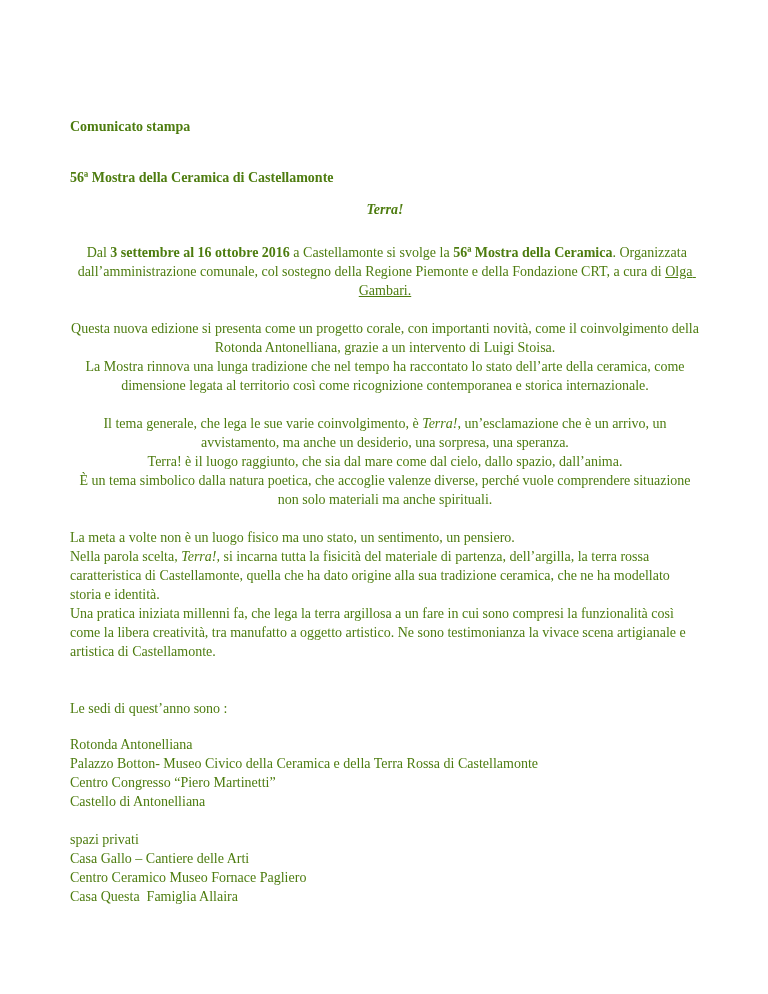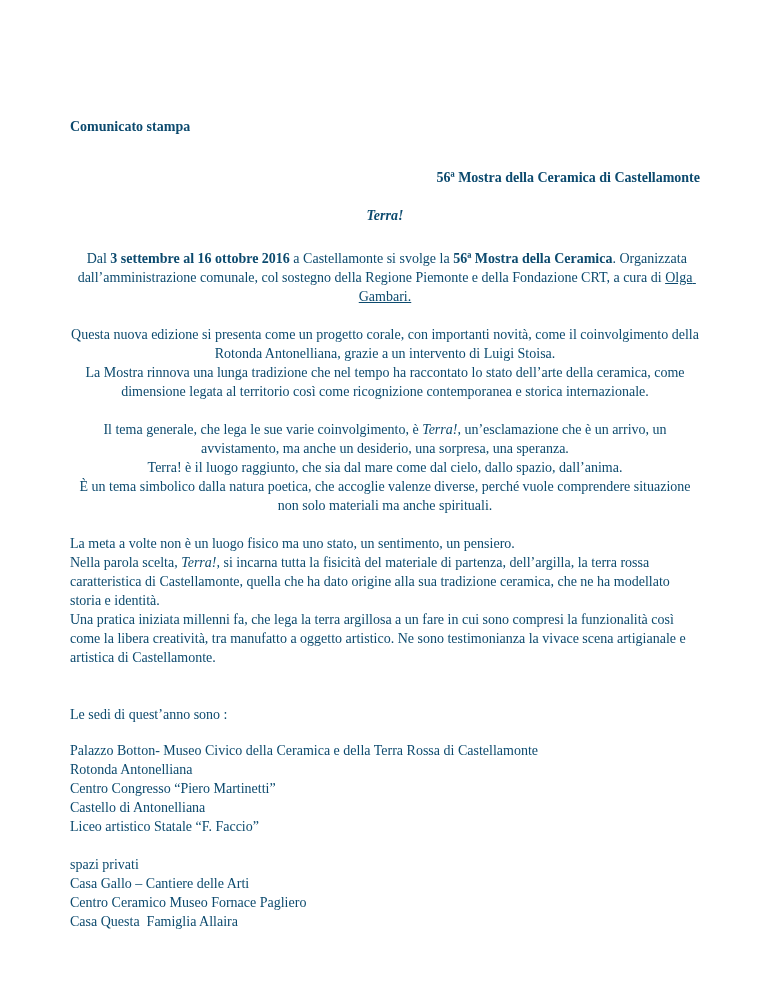--- a/index.html
+++ b/index.html
@@ -11,34 +11,34 @@
   .page {
     position: relative;
     width: 768px;
     min-height: 994px;
     margin: 0 auto;
     background: #ffffff;
     padding: 117px 68px 40px 70px;
     font-family: "Liberation Serif", "DejaVu Serif", serif;
     font-size: 14px;
     line-height: 19px;
-    color: #0c4a6e;
+    color: #4d7c0f;
   }
   .block {
     margin: 0;
     white-space: pre-wrap;
   }
   .doc-label {
     font-weight: bold;
     margin-bottom: 32px;
   }
   .doc-title {
     font-weight: bold;
-    text-align: right;
-    margin-bottom: 19px;
+    text-align: left;
+    margin-bottom: 13px;
   }
   .doc-subtitle {
     font-weight: bold;
     font-style: italic;
     text-align: center;
     margin-bottom: 24px;
   }
   .para {
     margin-bottom: 19px;
     text-align: center;
@@ -75,25 +75,24 @@
 Terra! è il luogo raggiunto, che sia dal mare come dal cielo, dallo spazio, dall’anima.
 È un tema simbolico dalla natura poetica, che accoglie valenze diverse, perché vuole comprendere situazione non solo materiali ma anche spirituali.</span></p>
 
   <p class="block para-wide"><span>La meta a volte non è un luogo fisico ma uno stato, un sentimento, un pensiero.
 Nella parola scelta, </span><span style="font-style: italic;">Terra!,</span><span> si incarna tutta la fisicità del materiale di partenza, dell’argilla, la terra rossa caratteristica di Castellamonte, quella che ha dato origine alla sua tradizione ceramica, che ne ha modellato storia e identità.
 Una pratica iniziata millenni fa, che lega la terra argillosa a un fare in cui sono compresi la funzionalità così come la libera creatività, tra manufatto a oggetto artistico. Ne sono testimonianza la vivace scena artigianale e artistica di Castellamonte.</span></p>
 
   <p class="block venues-heading">Le sedi di quest’anno sono :</p>
 
   <div class="venue-list">
+    <p class="block">Rotonda Antonelliana</p>
     <p class="block">Palazzo Botton- Museo Civico della Ceramica e della Terra Rossa di Castellamonte</p>
-    <p class="block">Rotonda Antonelliana</p>
     <p class="block">Centro Congresso “Piero Martinetti”</p>
     <p class="block">Castello di Antonelliana</p>
-    <p class="block">Liceo artistico Statale “F. Faccio”</p>
   </div>
 
   <p class="block private-label">spazi privati</p>
 
   <div>
     <p class="block">Casa Gallo – Cantiere delle Arti</p>
     <p class="block">Centro Ceramico Museo Fornace Pagliero</p>
     <p class="block">Casa Questa  Famiglia Allaira</p>
   </div>
 

